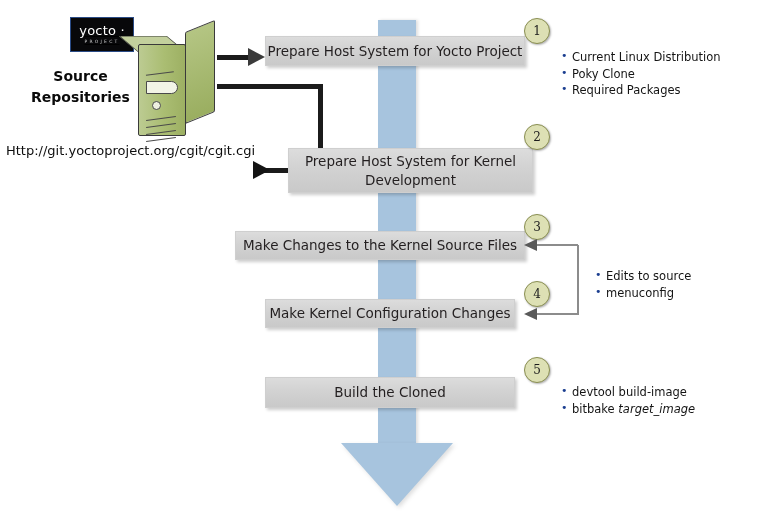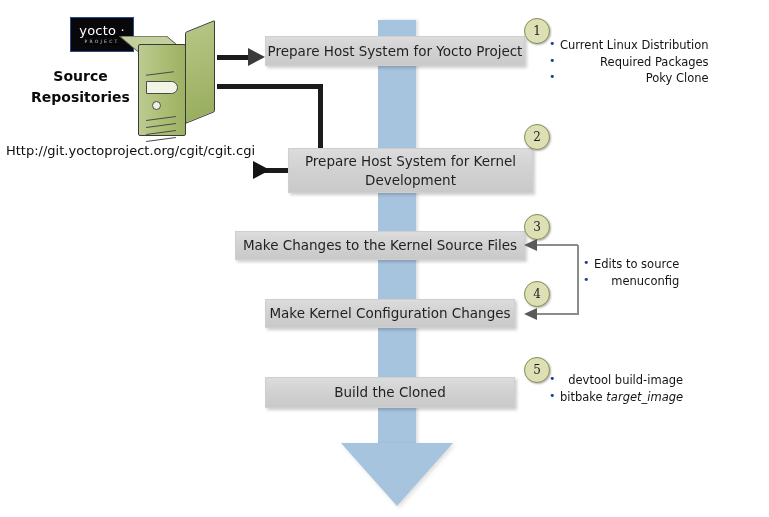--- a/index.html
+++ b/index.html
@@ -65,21 +65,21 @@
   #circle-4{left:524px;top:281px;}
   #circle-5{left:524px;top:357px;}
 
   
   .annot{
     position:absolute;
     font-size:11.5px;
     color:#141414;
     line-height:16.5px;
   }
-  .annot ul{margin:0;padding:0;list-style:none;text-align:right;}
+  .annot ul{margin:12px;padding:0;list-style:none;}
   .annot li{
     position:relative;padding-left:11px;margin:0;
   }
   .annot li:before{
     content:"\2022";
     position:absolute;left:0;top:-1px;
     color:#1a3d8f;font-size:11px;
   }
   .annot li i{font-style:italic;}
   #annot-1{left:549px;top:37px;}
@@ -233,22 +233,22 @@
 
   <div class="numcircle" id="circle-1">1</div>
   <div class="numcircle" id="circle-2">2</div>
   <div class="numcircle" id="circle-3">3</div>
   <div class="numcircle" id="circle-4">4</div>
   <div class="numcircle" id="circle-5">5</div>
 
   <div class="annot" id="annot-1">
     <ul>
       <li>Current Linux Distribution</li>
+      <li>Poky Clone</li>
       <li>Required Packages</li>
-      <li>Poky Clone</li>
     </ul>
   </div>
 
 
   <div class="annot" id="annot-3">
     <ul>
       <li>Edits to source</li>
       <li>menuconfig</li>
     </ul>
   </div>

